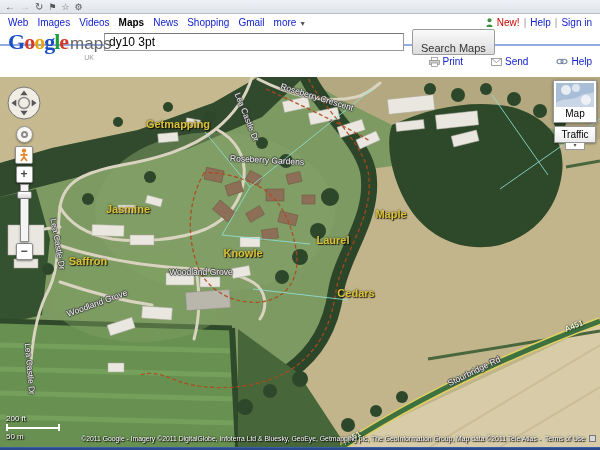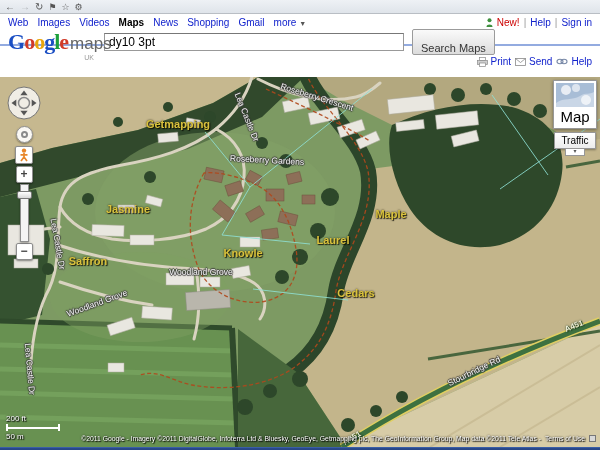--- a/index.html
+++ b/index.html
@@ -35,21 +35,21 @@
   .logo-maps { font-size:17px; color:#666; margin-left:2px; }
   .logo-uk { position:absolute; right:2px; bottom:-6px; font-size:7px; color:#999; }
   .search-input { width:300px; height:18px; border:1px solid #999; border-top-color:#777;
     font-size:12px; padding:8px 4px; margin-left:8px; font-family:"Liberation Sans",sans-serif; }
   .search-btn { margin-left:8px; height:18px; padding:12px 8px; font-size:11px; color:#333;
     background:linear-gradient(#fafafa,#dcdcdc); border:1px solid #9b9b9b; border-radius:2px; }
   .blue-line { height:2px; background:#93abe0; }
 
   
   .map-toolbar { height:31px; background:#fff; display:flex; justify-content:flex-end; align-items:center;
-    gap:4px; padding-right:8px; font-size:10px; }
+    gap:28px; padding-right:8px; font-size:10px; }
   .tool-item { color:#1122cc; display:flex; align-items:center; gap:3px; cursor:pointer; }
 
   
   .map-area { position:relative; width:600px; height:370px; background:#7d9a63; overflow:hidden; }
   .terrain { position:absolute; left:0; top:0; }
 
   .map-label { position:absolute; white-space:nowrap; pointer-events:none; }
   .map-label.place { font-size:11px; font-weight:bold; color:#d9c23d;
     text-shadow:0 0 2px rgba(40,35,5,.95), 1px 1px 1px rgba(0,0,0,.8); }
   .map-label.road { font-size:8.5px; color:#f5f5f5;
@@ -69,21 +69,21 @@
   .round-btn { width:17px; height:17px; border-radius:50%; background:rgba(255,255,255,.9); border:1px solid #8e8e8e;
     margin:5px 0 3px 0; display:flex; align-items:center; justify-content:center; box-shadow:0 1px 2px rgba(0,0,0,.4); }
   .round-btn .inner { width:7px; height:7px; border:2px solid #8a8a8a; border-radius:50%; }
   .pegman-btn { width:18px; height:18px; background:#fff; border:1px solid #8e8e8e; border-radius:2px;
     margin-bottom:2px; display:flex; align-items:center; justify-content:center; box-shadow:0 1px 2px rgba(0,0,0,.4); }
 
   
   .maptype { position:absolute; right:2px; top:3px; width:46px; display:flex; flex-direction:column; align-items:center; }
   .thumb-card { background:#fff; border:1px solid #979797; padding:2px; box-shadow:0 1px 3px rgba(0,0,0,.4); }
   .thumb-img { display:block; }
-  .thumb-label { text-align:center; font-size:15px; color:#000; padding:1px 0; }
+  .thumb-label { text-align:center; font-size:10px; color:#000; padding:1px 0; }
   .traffic-btn { margin-top:3px; width:42px; background:linear-gradient(#fff,#ececec); border:1px solid #979797;
     font-size:10px; text-align:center; padding:2px 0; box-shadow:0 1px 2px rgba(0,0,0,.35); }
   .expand-tab { width:20px; height:7px; background:#fff; border:1px solid #979797; border-top:none;
     font-size:6px; line-height:5px; text-align:center; color:#555; }
 
   
   .scale-ctl { position:absolute; left:6px; bottom:6px; color:#fff; font-size:8px;
     text-shadow:1px 1px 1px #000,0 0 2px #000; }
   .scale-bar { width:54px; height:7px; border-left:2px solid #fff; border-right:2px solid #fff; position:relative; margin:1px 0; }
   .scale-bar::after { content:""; position:absolute; left:0; right:0; top:3px; height:2px; background:#fff; }

